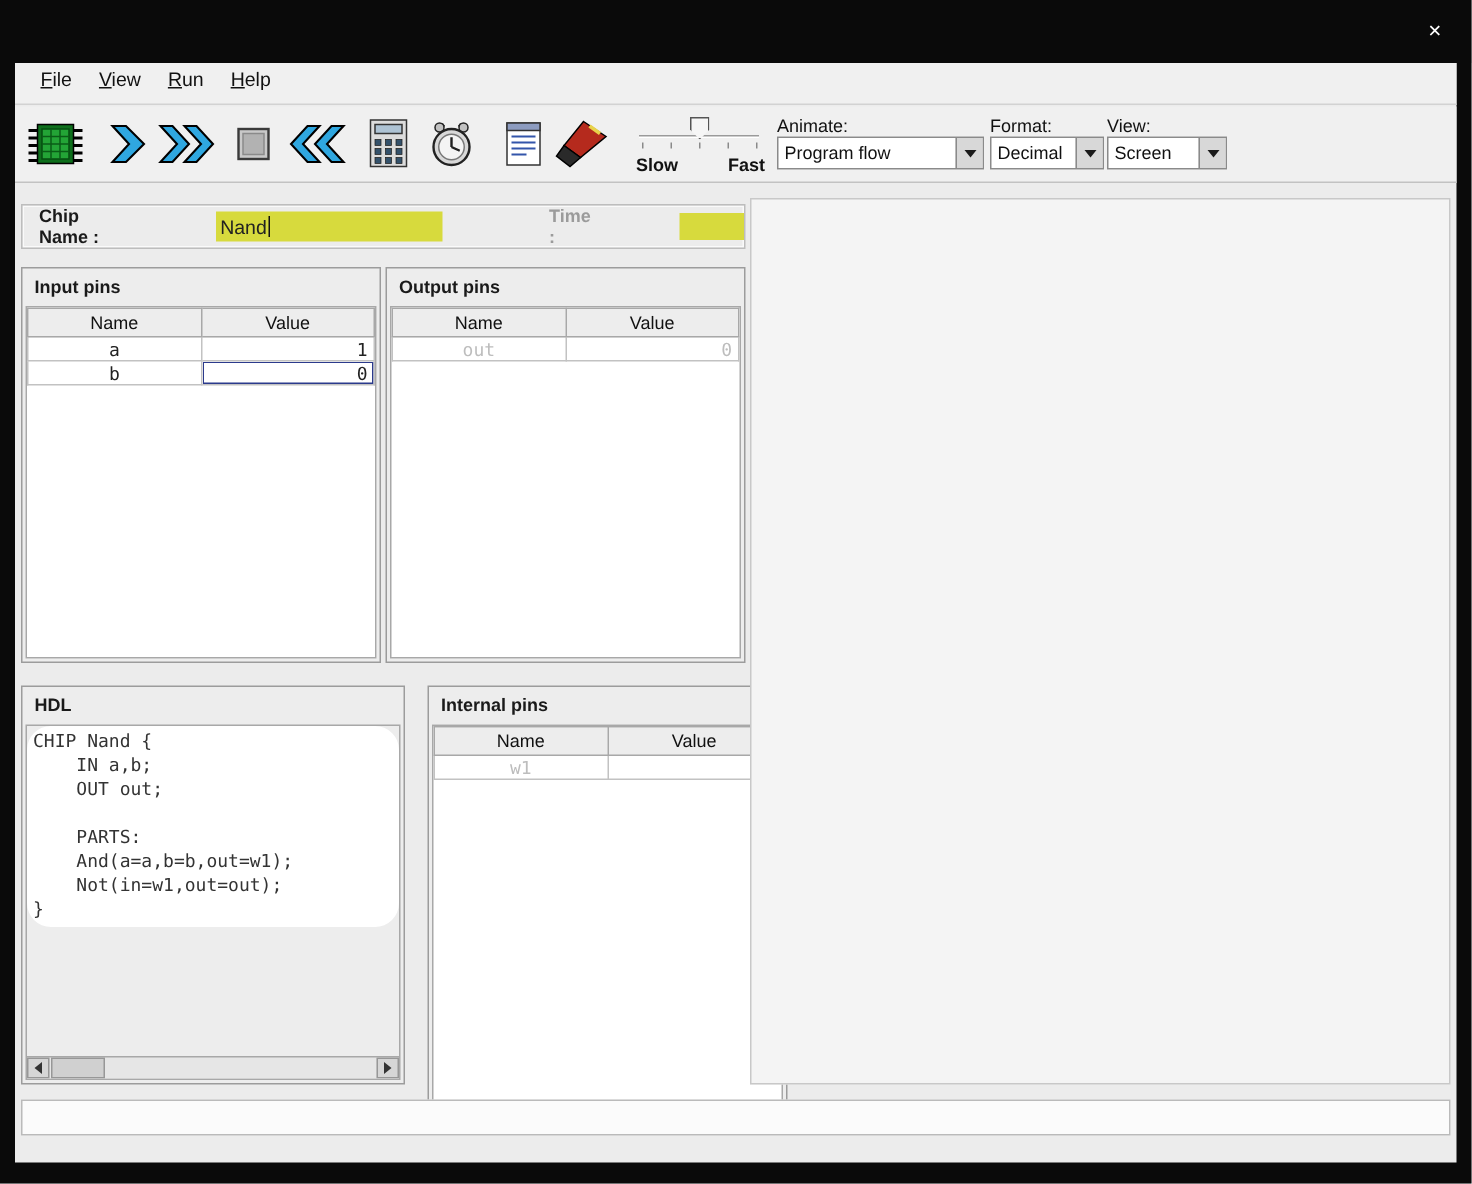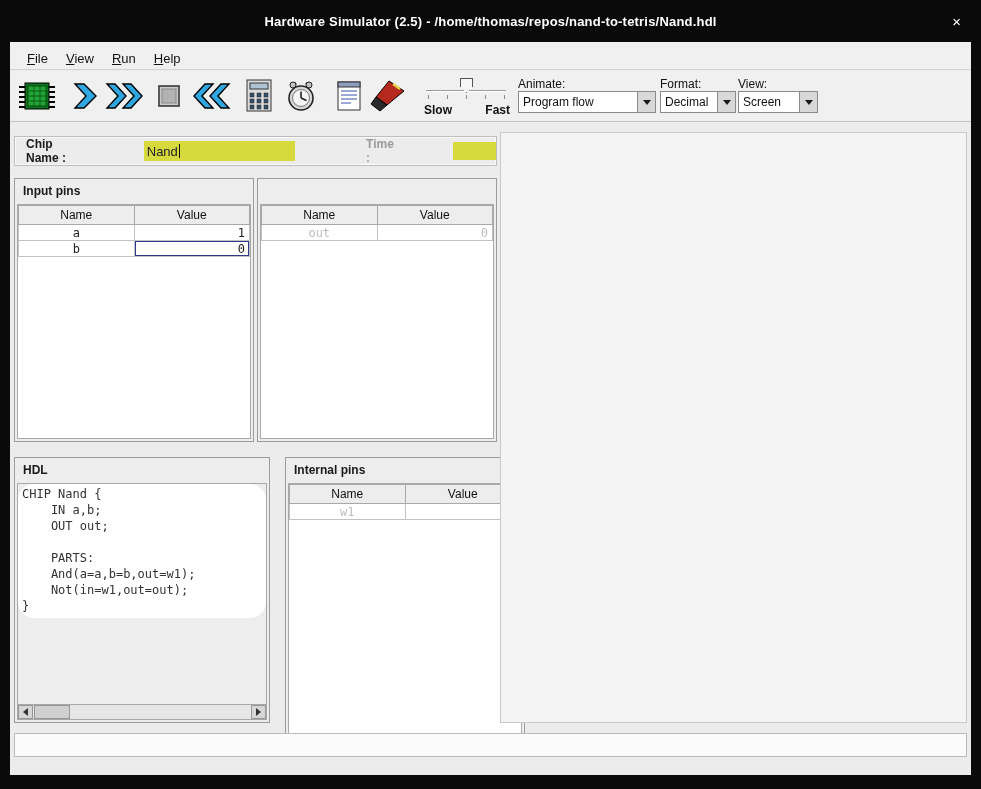--- a/index.html
+++ b/index.html
@@ -11,21 +11,21 @@
               display:flex; align-items:center; justify-content:center; }
   .titlebar .title { color:#fff; font-size:13px; font-weight:bold; letter-spacing:.2px; }
   .close-btn { position:absolute; right:20px; top:50%; transform:translateY(-50%); color:#fff;
                font-size:15px; line-height:1; cursor:default; }
 
   
   .inner { position:absolute; left:10px; top:42px; width:961px; height:733px; background:#ececec; }
 
   
   .menubar { position:absolute; left:0; top:0; width:100%; height:28px; background:#f0f0f0;
-             border-bottom:1px solid #d2d2d2; display:flex; align-items:flex-end; padding-left:8px; }
+             border-bottom:1px solid #d2d2d2; display:flex; align-items:flex-start; padding-left:8px; }
   .menu-item { padding:3px 9px; font-size:13px; color:#111; }
 
   
   .toolbar { position:absolute; left:0; top:29px; width:100%; height:51px; background:#f0f0f0;
              border-bottom:1px solid #c2c2c2; }
   .tbtn { position:absolute; top:4px; width:42px; height:42px; display:flex; align-items:center; justify-content:center; }
 
   
   .slider { position:absolute; left:412px; top:2px; width:88px; height:46px; }
   .slider-track { position:absolute; left:4px; right:4px; top:17px; height:2px; background:#9a9a9a;
@@ -99,21 +99,20 @@
   
   #status-bar { position:absolute; left:4px; top:691px; width:953px; height:24px; background:#fbfbfb;
                 border:1px solid #bababa; }
 </style>
 </head>
 <body>
 
 <div class="stage">
 
   <div class="titlebar">
-    <span class="title">Hardware Simulator (2.5) - /home/thomas/repos/nand-to-tetris/Nand.hdl</span>
     <span class="close-btn">×</span>
   </div>
 
   <div class="inner">
 
     <div class="menubar">
       <span class="menu-item"><u>F</u>ile</span>
       <span class="menu-item"><u>V</u>iew</span>
       <span class="menu-item"><u>R</u>un</span>
       <span class="menu-item"><u>H</u>elp</span>
@@ -280,20 +279,21 @@
             <tr>
               <td class="name">b</td>
               <td class="val focus-cell">0</td>
             </tr>
           </tbody>
         </table>
       </div>
     </div>
 
     <div class="panel" id="output-pins">
+      <div class="panel-title">Output pins</div>
       <div class="table-area">
         <table class="pins">
           <thead>
             <tr>
               <th>Name</th>
               <th>Value</th>
             </tr>
           </thead>
           <tbody>
             <tr>

